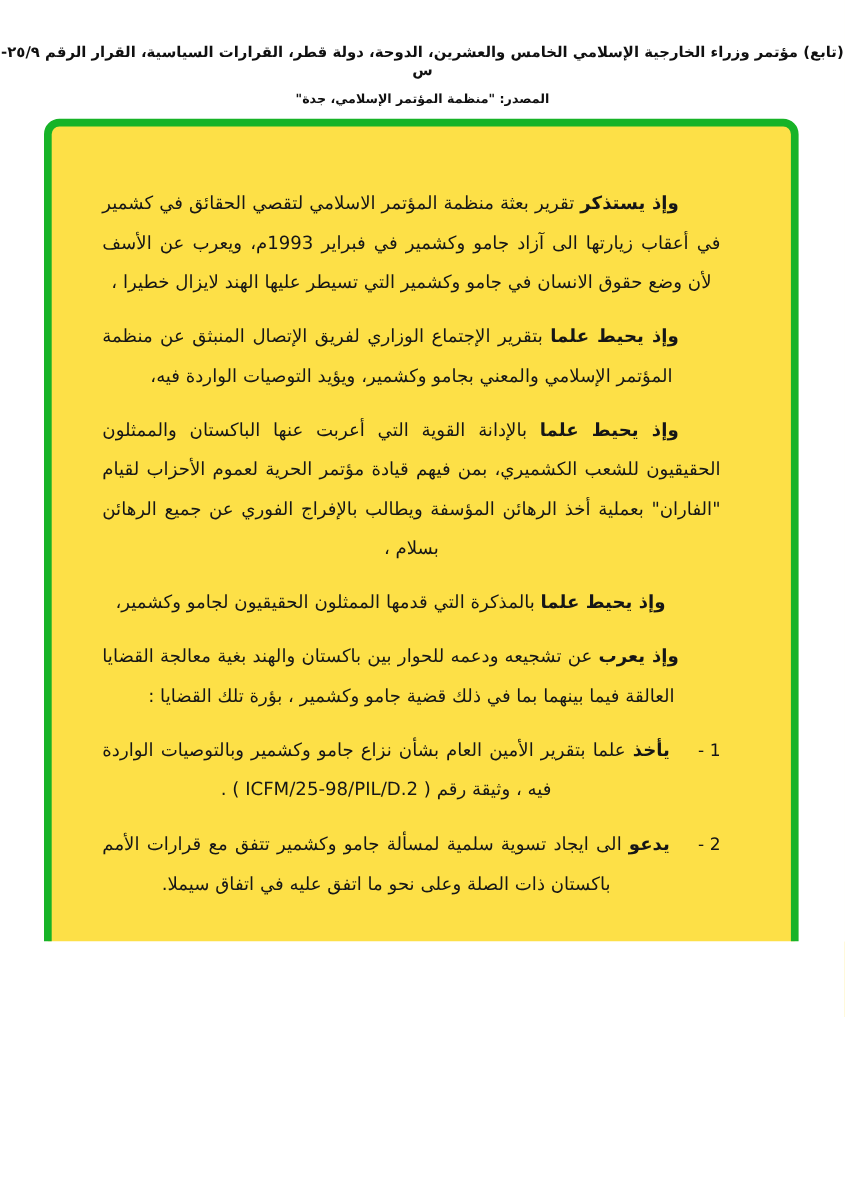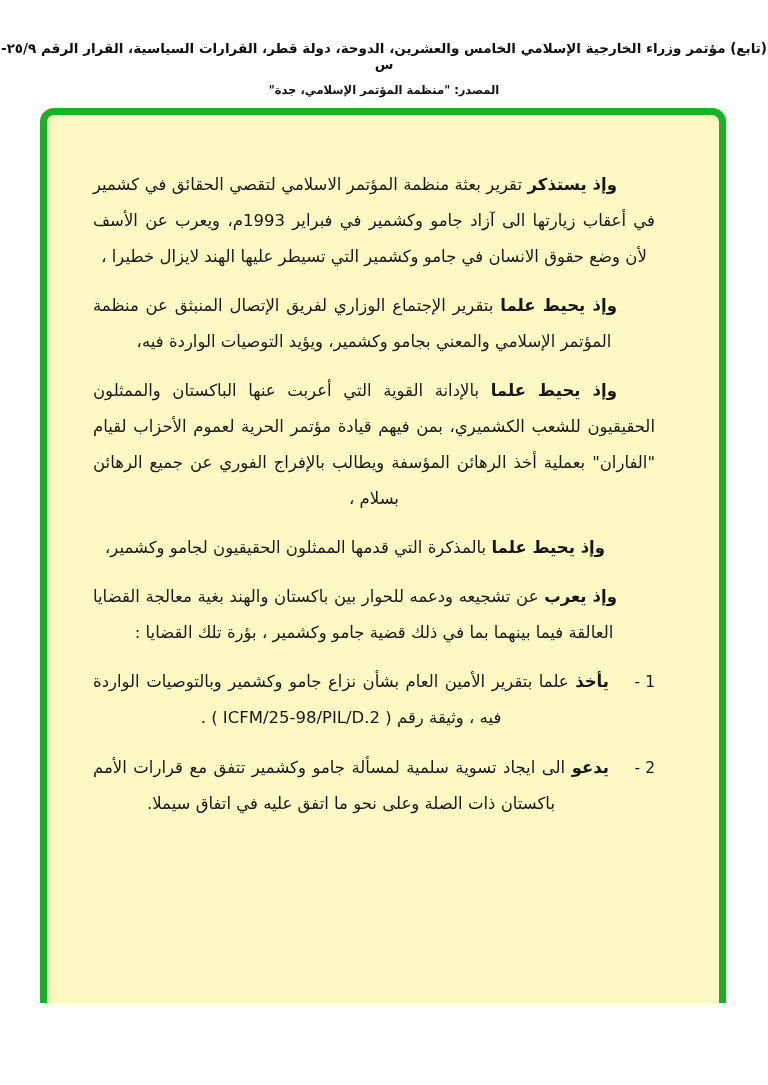--- a/index.html
+++ b/index.html
@@ -1,37 +1,37 @@
 <!DOCTYPE html>
 <html lang="ar" dir="rtl"><head>
 <meta charset="utf-8">
 <style>
   html,body { margin:0; padding:0; background:#ffffff; }
   .page {
     position:relative;
-    width:768px; height:1003px;
+    width:768px; height:856px;
     background:#ffffff;
     font-family:"DejaVu Sans", sans-serif;
     direction:rtl;
     overflow:hidden;
     color:#161616;
   }
   .header {
     position:absolute; top:40px; left:0; right:0;
     text-align:center; font-weight:bold; color:#101010;
   }
   .header-line1 { font-size:13.5px; letter-spacing:0; }
   .header-line2 { font-size:11.5px; margin-top:11px; }
   .green-box {
     position:absolute; left:40px; top:108px;
     width:686px; height:924px;
     box-sizing:border-box;
     border:7px solid #17b327;
     border-radius:14px;
-    background:#fef9c3;
+    background:#fde047;
   }
   .content {
     position:absolute; top:52px; right:64px; left:46px;
   }
   .para {
     margin:0 0 13px 0;
     font-size:16.5px;
     line-height:36px;
     text-align:justify;
     text-align-last:center;

